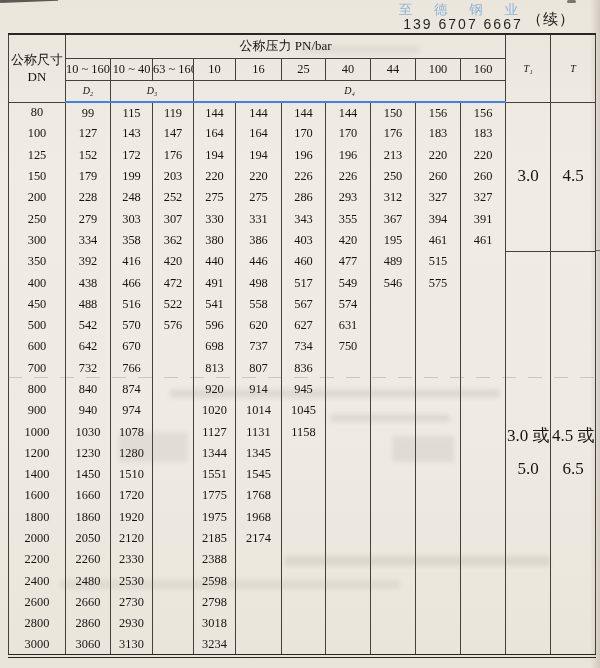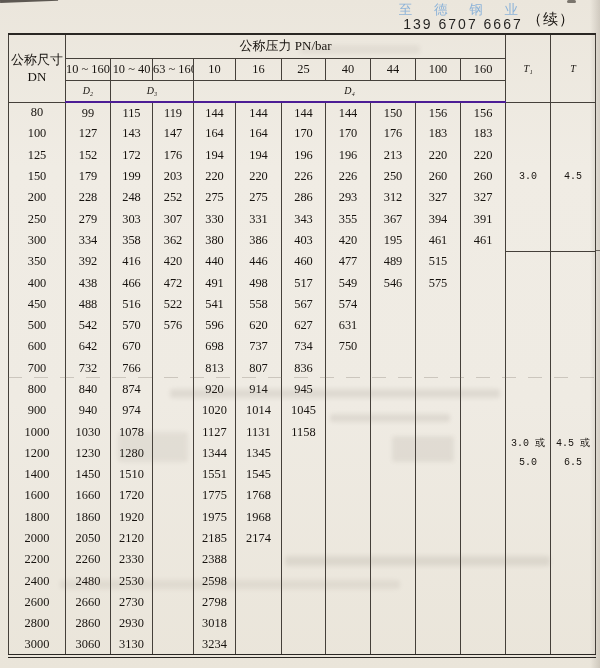--- a/index.html
+++ b/index.html
@@ -32,29 +32,29 @@
     border-left:1.2px solid #3b3733;border-right:1.2px solid #3b3733;
     border-top:2.4px solid #2a2723;border-bottom:4px double #2a2723;
   }
   th,td{
     border-left:1px solid #45403a;border-right:1px solid #45403a;
     padding:0;text-align:center;vertical-align:middle;
     font-weight:normal;font-size:12.4px;
     overflow:hidden;white-space:nowrap;
   }
   thead th{border-bottom:1px solid #45403a;}
-  thead tr.hrow3 th{border-bottom:2px solid #4c1d95;}
+  thead tr.hrow3 th{border-bottom:2px solid #3b82f6;}
   thead tr.hrow1{height:24px;}
   thead tr.hrow2{height:22px;}
   thead tr.hrow3{height:22px;}
   tbody tr{height:21.3px;}
   .cn{font-size:13px;}
   .prewrap{white-space:pre-line;line-height:1.35;margin-top:28px;}
   .dvar{font-style:italic;font-size:10px;}
-  .tcell{white-space:pre-line;line-height:1.9;font-size:10px;font-family:Liberation Mono, monospace;}
+  .tcell{white-space:pre-line;line-height:1.9;font-size:17px;}
   td.sect-upper{border-bottom:1px solid #45403a;}
   
   .artifact{position:absolute;pointer-events:none;}
   .tl-smudge{top:0;left:0;width:58px;height:2.6px;background:#3a352f;transform:rotate(-2.3deg);transform-origin:left top;opacity:.8;}
   .tr-dot{top:0;left:567px;width:9px;height:3px;background:#4a443d;opacity:.7;border-radius:2px;}
   .fold-line{
     top:377px;left:8px;width:587px;height:1px;opacity:.5;
     background:repeating-linear-gradient(90deg,rgba(110,100,90,.55) 0 14px,rgba(110,100,90,0) 14px 26px);
   }
   .t-divider-overhang{top:249.5px;left:595px;width:7px;height:1.4px;background:#45403a;opacity:.75;}

